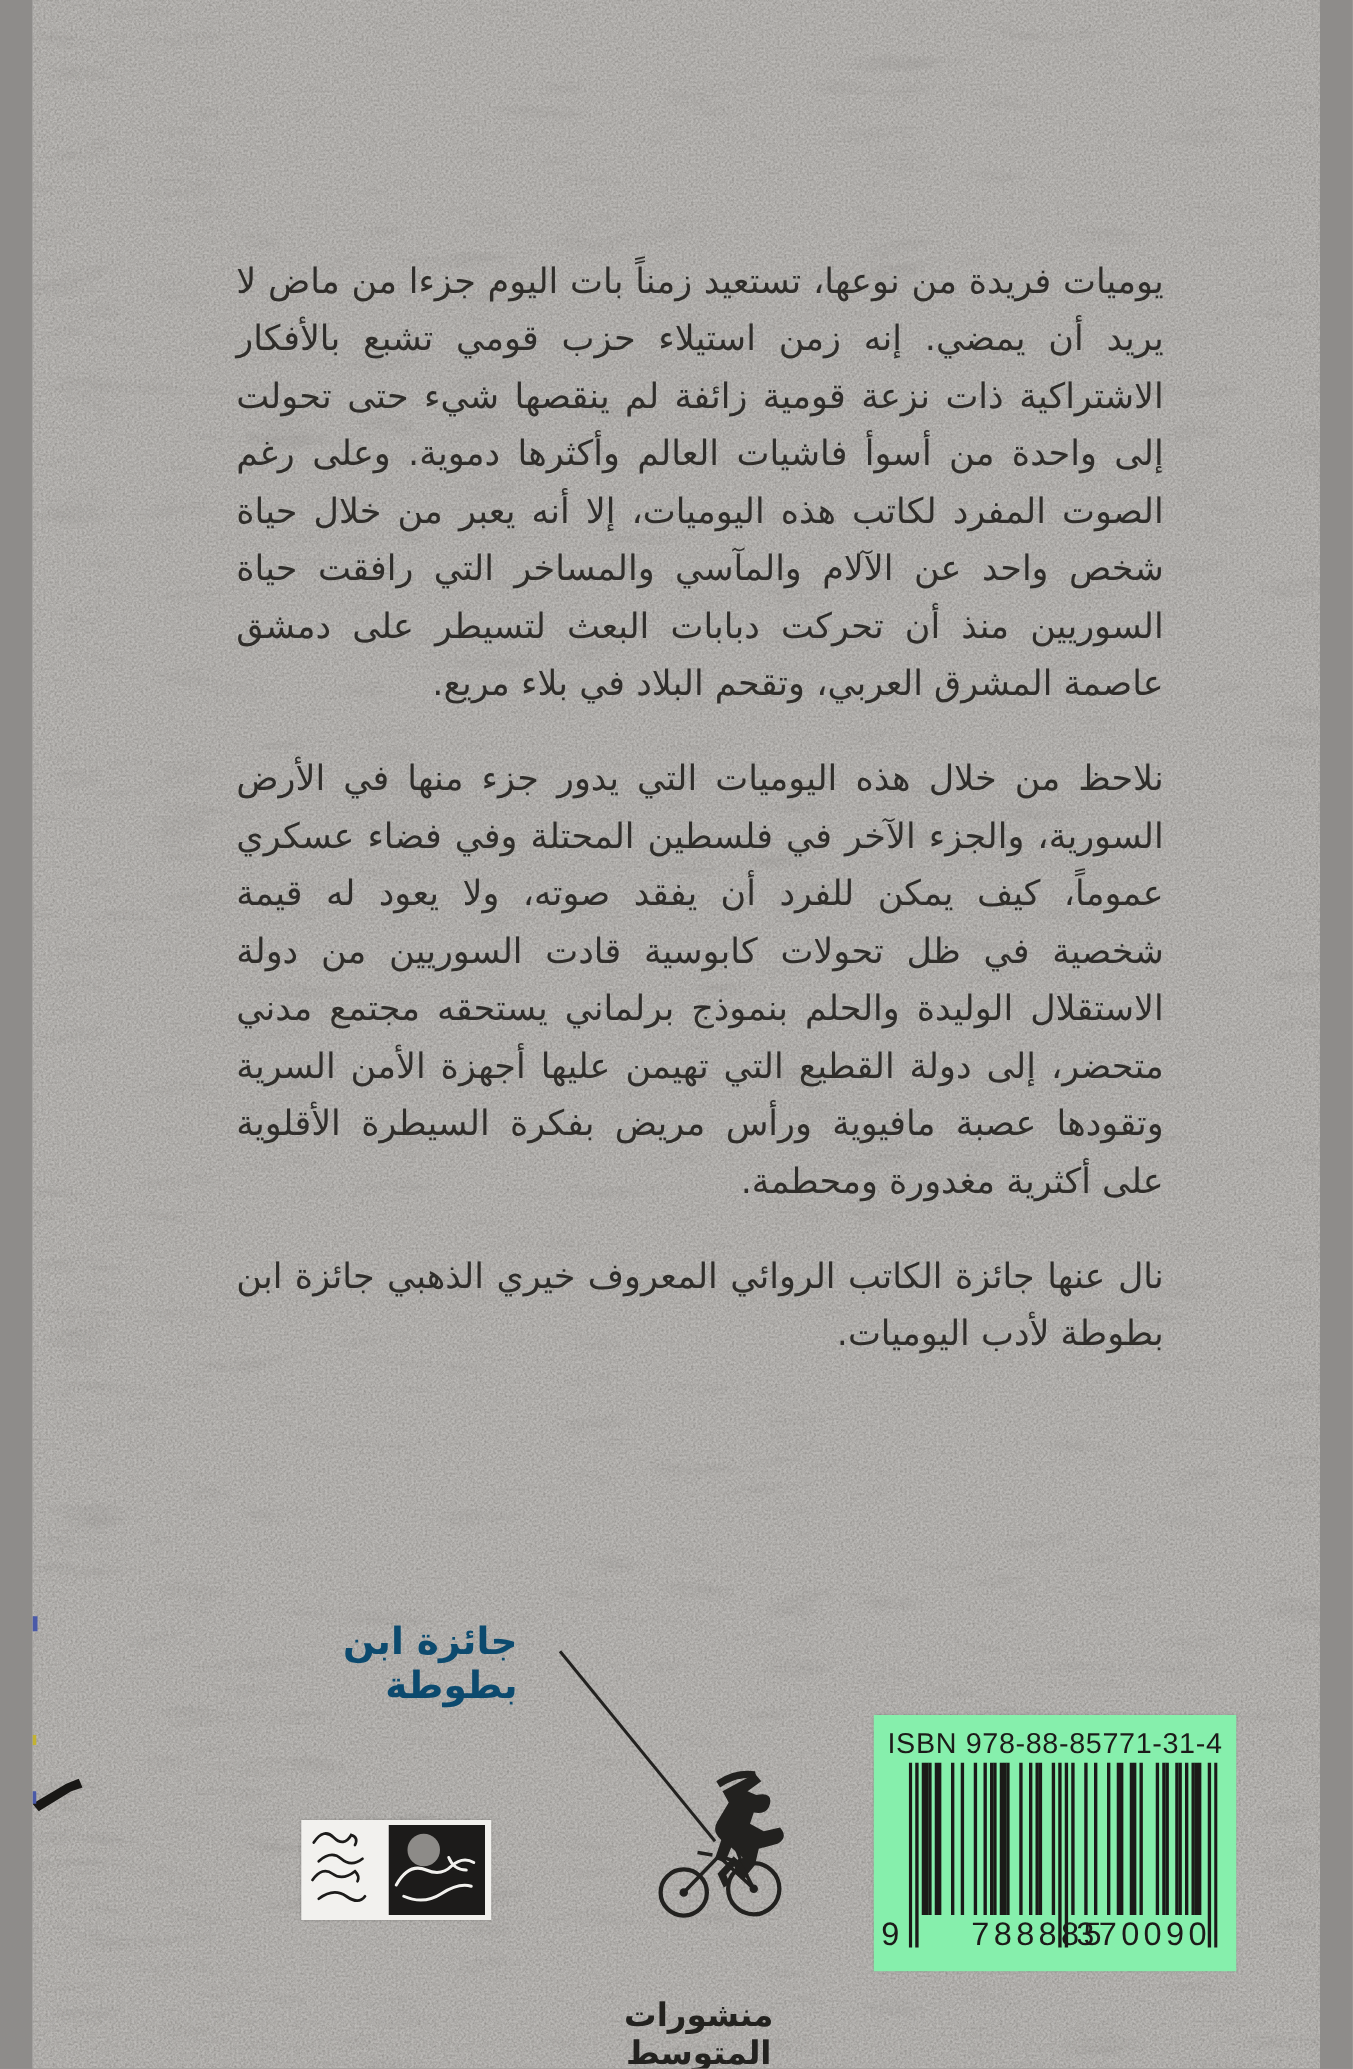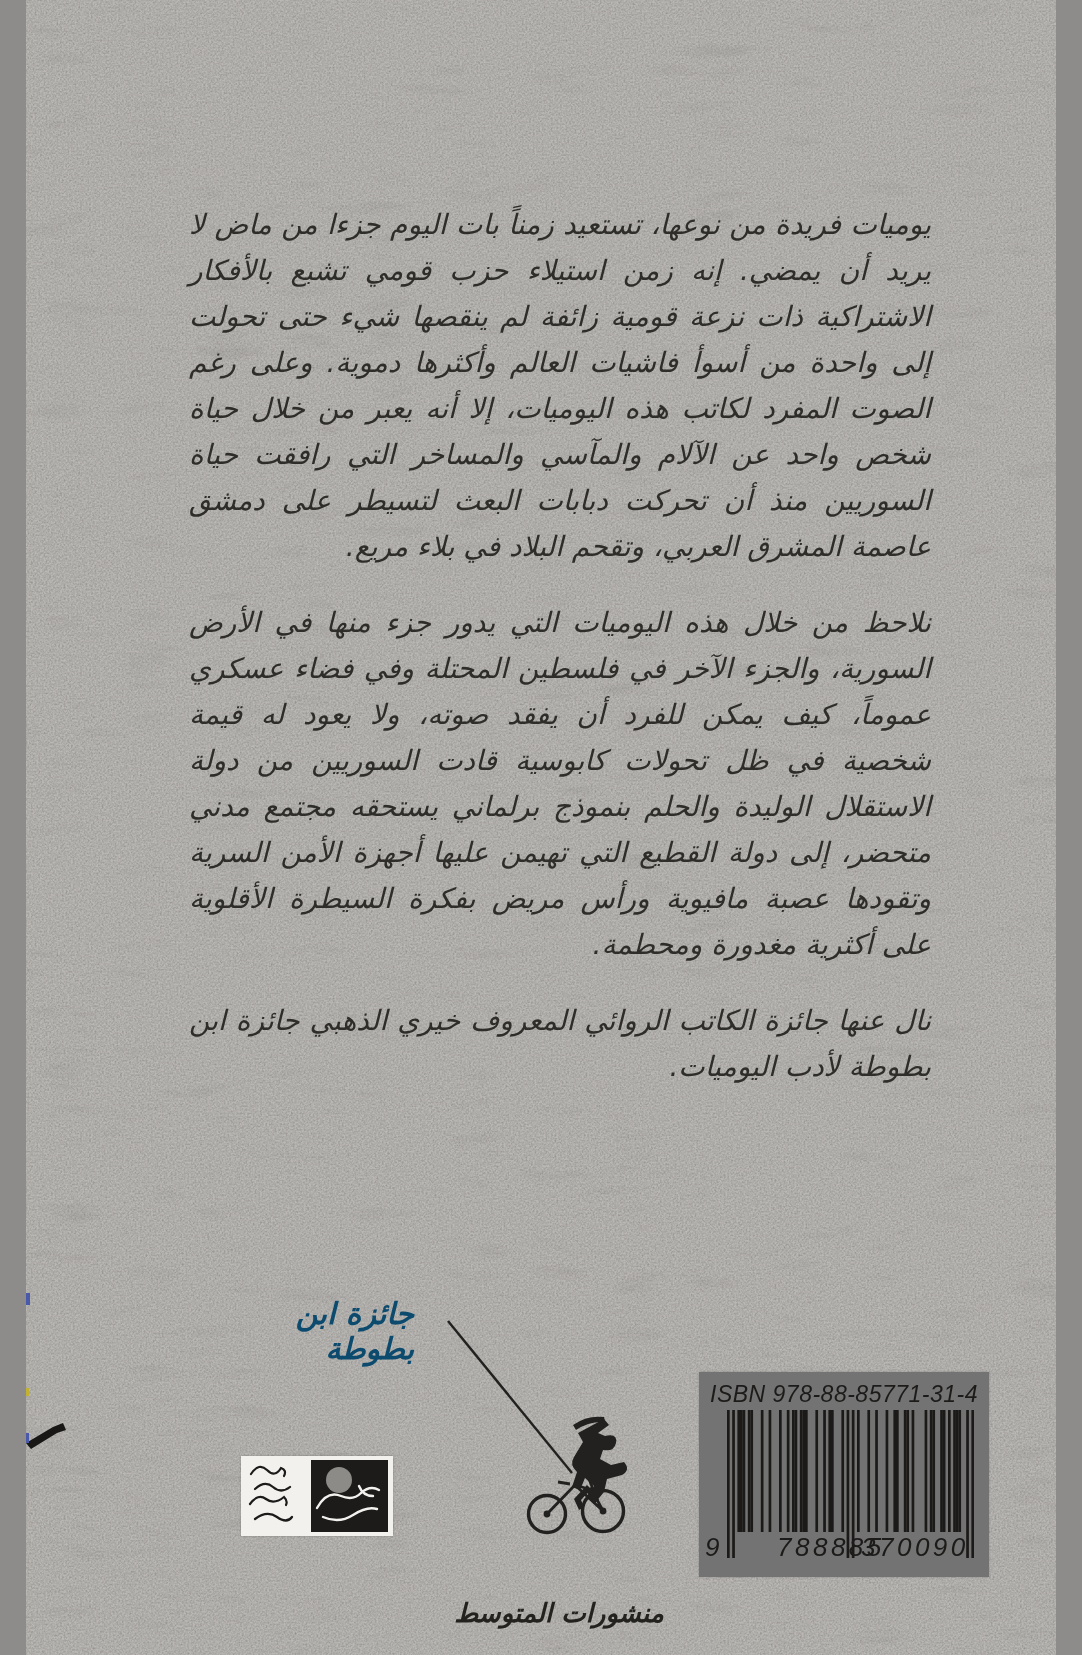--- a/index.html
+++ b/index.html
@@ -3,21 +3,20 @@
 <meta charset="utf-8">
 <style>
   html,body{margin:0;padding:0;background:#8e8c8a;}
   .cover{
     position:relative;
     width:1030px;height:1655px;
     margin:0 auto;
     background:#bab8b5;
     overflow:hidden;
     font-family:"DejaVu Sans",sans-serif;
-    font-style:italic;
   }
   .texture{position:absolute;left:0;top:0;pointer-events:none;}
   .blurb{
     position:absolute;top:202px;left:163px;width:742px;
     direction:rtl;
     color:#2f2d2a;
   }
   .blurb p{
     margin:0 0 30px 0;
     font-size:28px;line-height:46px;
@@ -40,21 +39,21 @@
     background:#f2f1ee;
     box-shadow:0 0 2px rgba(0,0,0,.25);
   }
   .suwaidi-name{
     position:absolute;left:163px;top:1546px;width:260px;
     direction:rtl;text-align:center;
     font-size:21px;font-weight:bold;color:#23221f;
   }
   .barcode{
     position:absolute;left:673px;top:1372px;width:290px;height:205px;
-    background:#737373;
+    background:#86efac;
     box-shadow:0 0 2px rgba(0,0,0,.2);
   }
   .isbn-label{
     position:absolute;top:9px;left:0;width:100%;
     text-align:center;
     font-family:"Liberation Sans","DejaVu Sans",sans-serif;
     font-size:23px;color:#1c1b19;letter-spacing:0.5px;
   }
   .bars{position:absolute;left:28px;top:38px;}
   .bc-digit{

